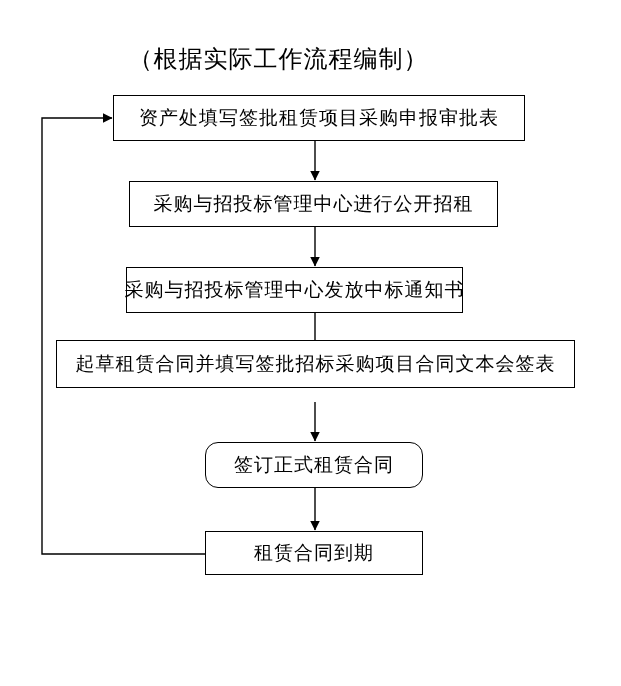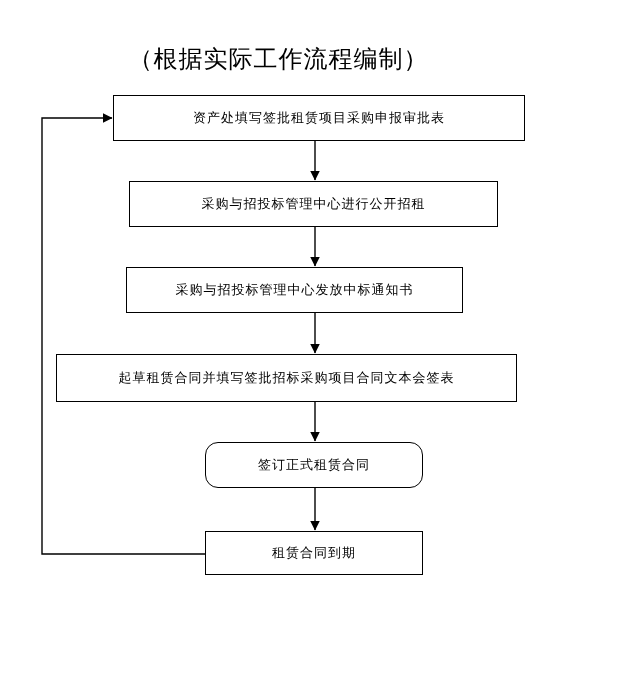--- a/index.html
+++ b/index.html
@@ -36,29 +36,29 @@
     height: 686px;
   }
   .node {
     position: absolute;
     box-sizing: border-box;
     border: 1.5px solid #000000;
     background: #ffffff;
     display: flex;
     align-items: center;
     justify-content: center;
-    font-size: 13px;
+    font-size: 19px;
     letter-spacing: 1px;
     white-space: nowrap;
     text-align: center;
   }
   .n1 { left: 113px; top: 95px;  width: 412px; height: 46px; }
   .n2 { left: 129px; top: 181px; width: 369px; height: 46px; }
   .n3 { left: 126px; top: 267px; width: 337px; height: 46px; }
-  .n4 { left: 56px;  top: 354px; width: 461px; height: 48px; }
+  .n4 { left: 56px;  top: 340px; width: 519px; height: 48px; }
   .n5 { left: 205px; top: 442px; width: 218px; height: 46px; border-radius: 13px; }
   .n6 { left: 205px; top: 531px; width: 218px; height: 44px; }
 </style>
 </head>
 <body>
 
 <div class="page">
 
   <div class="title">（根据实际工作流程编制）</div>
 

